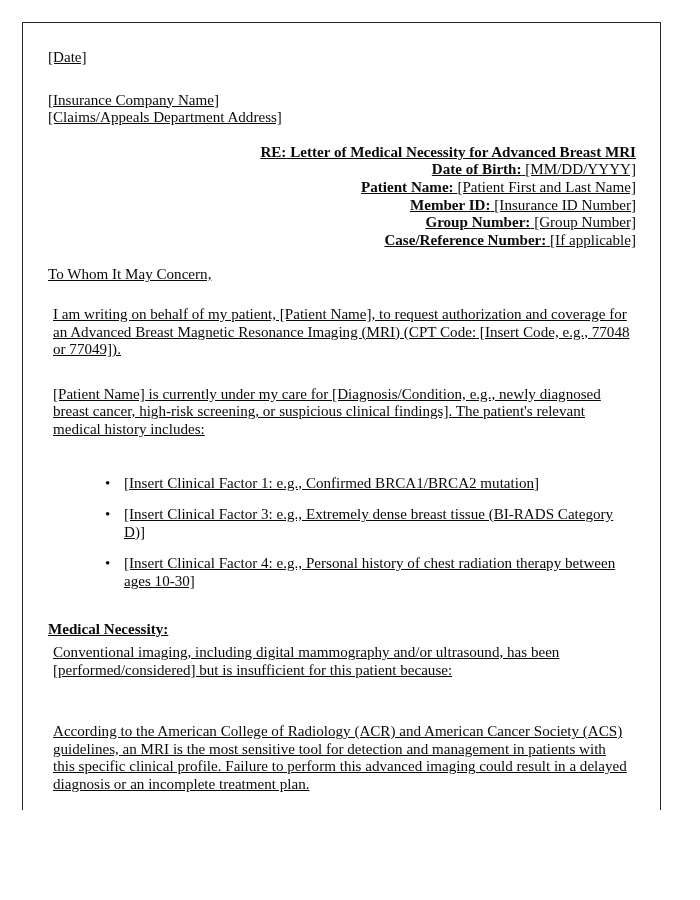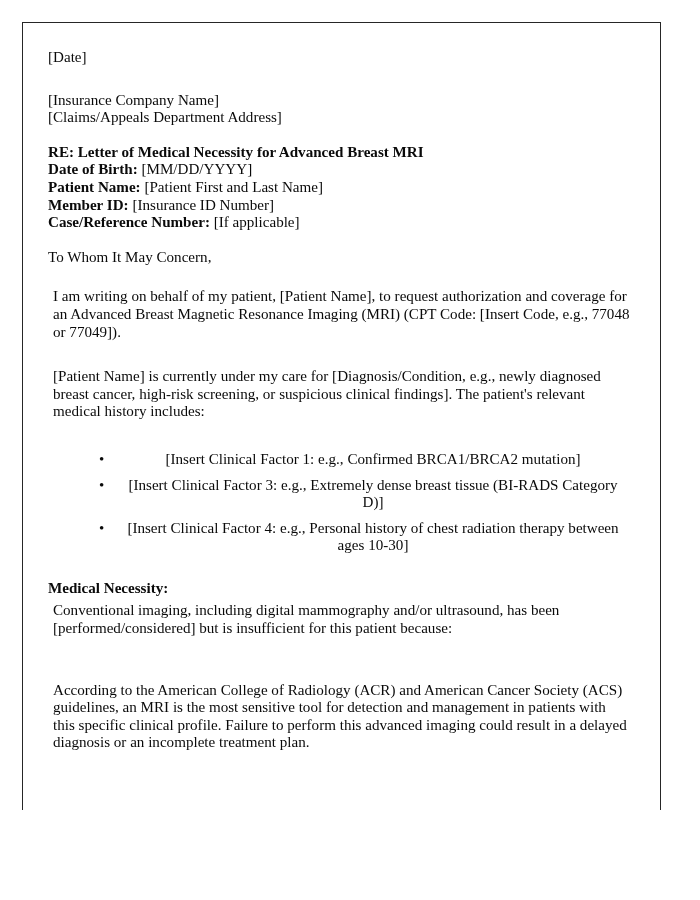--- a/index.html
+++ b/index.html
@@ -23,48 +23,48 @@
     border: 1.4px solid #262626;
     border-bottom: none;
     box-sizing: border-box;
     background: #ffffff;
     overflow: hidden;
   }
   .page-body {
     padding: 26px 24px 0 25px;
     box-sizing: border-box;
     width: 100%;
+    text-decoration: underline;
   }
   .doc-text {
     font-size: 15.1px;
     line-height: 17.6px;
     color: #0a0a0a;
   }
   .block {
     margin: 0;
   }
   .gap-lg { height: 25px; }
   .gap-md { height: 17px; }
   .bold { font-weight: bold; }
-  .re-line { white-space: nowrap; }
+  .re-line { white-space: nowrap; text-align: right; }
   .para {
     margin: 5px;
     text-align: left;
   }
   ul.factor-list {
     margin: 0;
     padding: 0 0 0 51px;
     list-style: none;
   }
   ul.factor-list li {
     position: relative;
     padding-left: 11px;
-    margin: 8px;
+    margin: 14px;
     line-height: 17.6px;
-    text-align: center;
   }
   ul.factor-list li::before {
     content: "\2022";
     position: absolute;
     left: -8px;
     top: 0;
     font-size: 15px;
   }
   .section-head {
     font-weight: bold;
@@ -95,20 +95,24 @@
     </div>
     <div class="block re-line">
       <span class="bold">Patient Name:</span>
       <span>[Patient First and Last Name]</span>
     </div>
     <div class="block re-line">
       <span class="bold">Member ID:</span>
       <span>[Insurance ID Number]</span>
     </div>
     <div class="block re-line">
+      <span class="bold">Group Number:</span>
+      <span>[Group Number]</span>
+    </div>
+    <div class="block re-line">
       <span class="bold">Case/Reference Number:</span>
       <span>[If applicable]</span>
     </div>
 
     <div class="gap-md"></div>
 
     <div class="block">To Whom It May Concern,</div>
 
     <div class="gap-md"></div>
 

